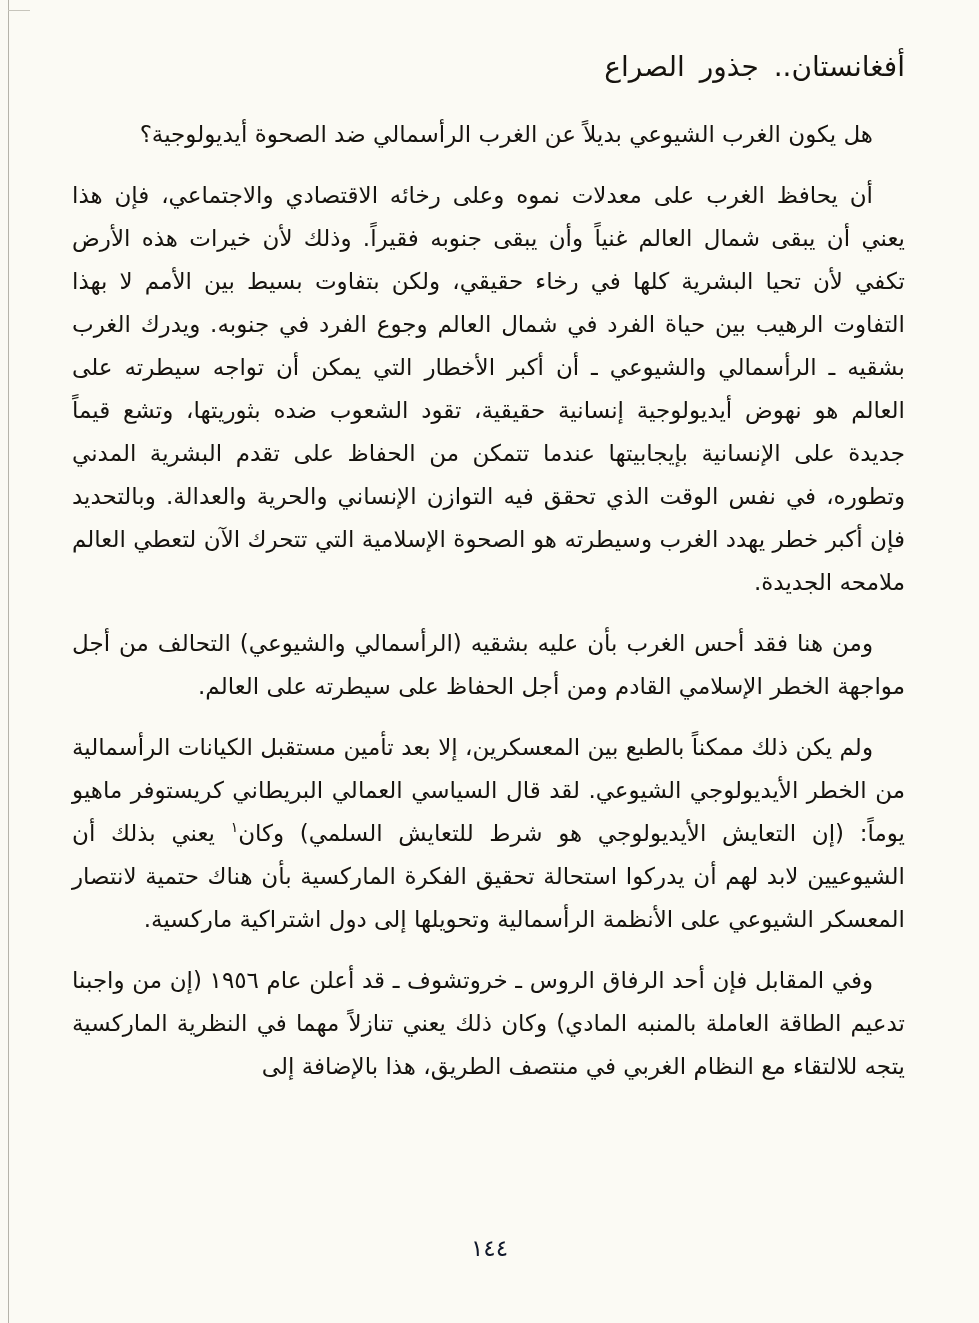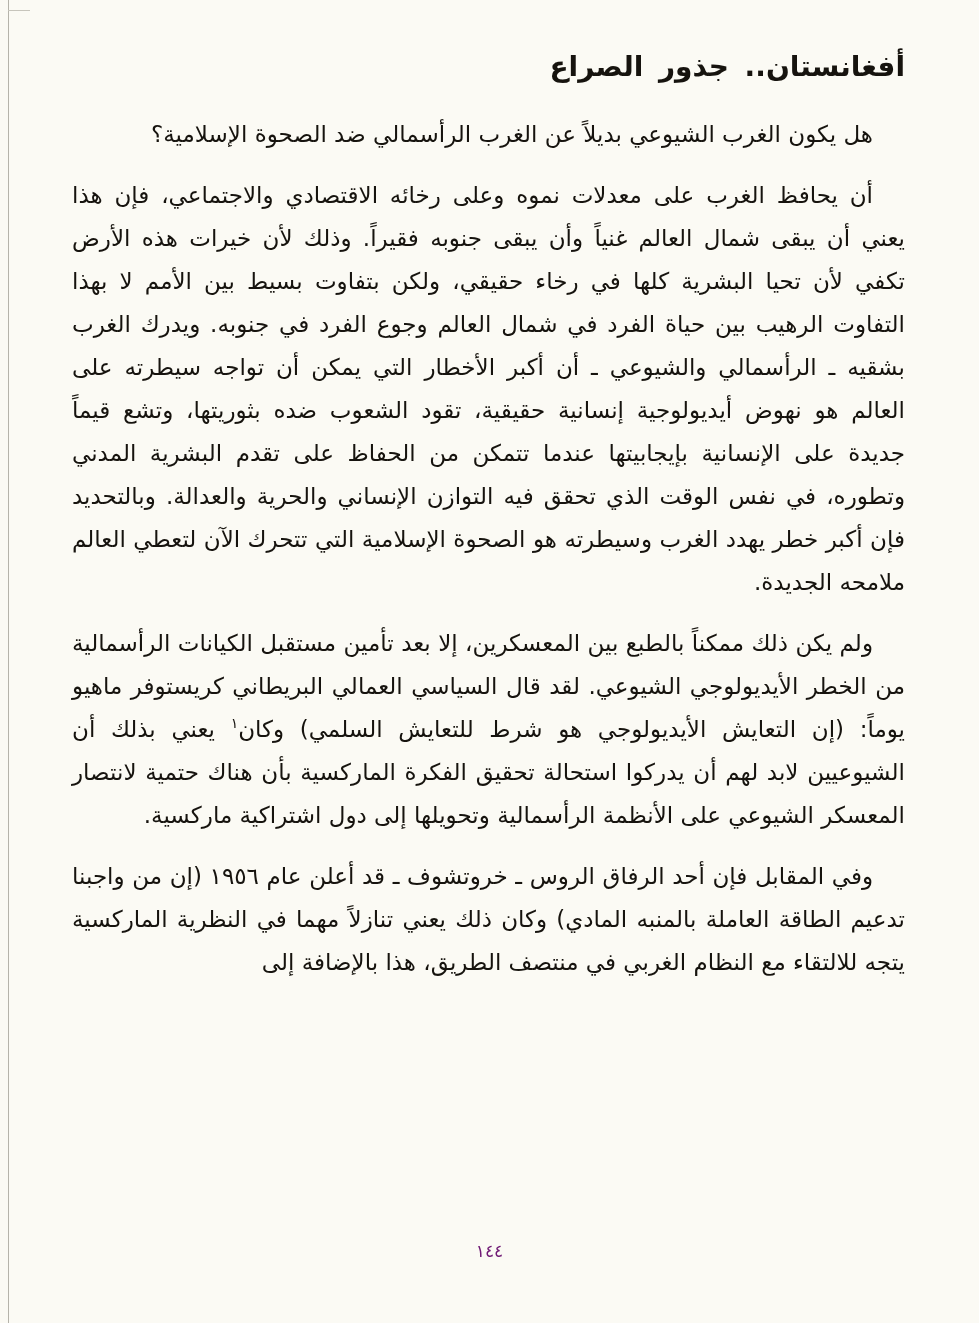--- a/index.html
+++ b/index.html
@@ -38,21 +38,21 @@
     position: absolute;
     top: 50px;
     right: 74px;
     left: 72px;
     direction: rtl;
     text-align: right;
   }
   h1.chapter-title {
     margin: 0 0 30px 0;
     font-size: 28px;
-    font-weight: bold;
+    font-weight: normal;
     letter-spacing: 0;
     word-spacing: 6px;
     text-align: right;
   }
   p.para {
     margin: 0 0 18px 0;
     font-size: 23px;
     line-height: 43px;
     text-align: justify;
     text-indent: 32px;
@@ -65,40 +65,41 @@
     font-size: 14px;
     line-height: 0;
     vertical-align: super;
   }
   .page-number {
     position: absolute;
     bottom: 62px;
     left: 0;
     right: 0;
     text-align: center;
-    font-size: 17px;
-    color: #701a75;
+    font-size: 23px;
+    color: #0f172a;
   }
 </style>
 </head>
 <body>
 
 <div class="page">
 
   <div class="scan-edge-left"></div>
   <div class="scan-edge-top"></div>
 
   <div class="content">
 
     <h1 class="chapter-title">أفغانستان..  جذور الصراع</h1>
 
-    <p class="para">هل يكون الغرب الشيوعي بديلاً عن الغرب الرأسمالي ضد الصحوة الإسلامية؟</p>
+    <p class="para">هل يكون الغرب الشيوعي بديلاً عن الغرب الرأسمالي ضد الصحوة أيديولوجية؟</p>
 
     <p class="para">أن يحافظ الغرب على معدلات نموه وعلى رخائه الاقتصادي والاجتماعي، فإن هذا يعني أن يبقى شمال العالم غنياً وأن يبقى جنوبه فقيراً. وذلك لأن خيرات هذه الأرض تكفي لأن تحيا البشرية كلها في رخاء حقيقي، ولكن بتفاوت بسيط بين الأمم لا بهذا التفاوت الرهيب بين حياة الفرد في شمال العالم وجوع الفرد في جنوبه. ويدرك الغرب بشقيه ـ الرأسمالي والشيوعي ـ أن أكبر الأخطار التي يمكن أن تواجه سيطرته على العالم هو نهوض أيديولوجية إنسانية حقيقية، تقود الشعوب ضده بثوريتها، وتشع قيماً جديدة على الإنسانية بإيجابيتها عندما تتمكن من الحفاظ على تقدم البشرية المدني وتطوره، في نفس الوقت الذي تحقق فيه التوازن الإنساني والحرية والعدالة. وبالتحديد فإن أكبر خطر يهدد الغرب وسيطرته هو الصحوة الإسلامية التي تتحرك الآن لتعطي العالم ملامحه الجديدة.</p>
 
+    <p class="para">ومن هنا فقد أحس الغرب بأن عليه بشقيه (الرأسمالي والشيوعي) التحالف من أجل مواجهة الخطر الإسلامي القادم ومن أجل الحفاظ على سيطرته على العالم.</p>
 
     <p class="para"><span>ولم يكن ذلك ممكناً بالطبع بين المعسكرين، إلا بعد تأمين مستقبل الكيانات الرأسمالية من الخطر الأيديولوجي الشيوعي. لقد قال السياسي العمالي البريطاني كريستوفر ماهيو يوماً: (إن التعايش الأيديولوجي هو شرط للتعايش السلمي) وكان</span><sup class="footnote-mark">١</sup>
       <span>يعني بذلك أن الشيوعيين لابد لهم أن يدركوا استحالة تحقيق الفكرة الماركسية بأن هناك حتمية لانتصار المعسكر الشيوعي على الأنظمة الرأسمالية وتحويلها إلى دول اشتراكية ماركسية.</span></p>
 
     <p class="para">وفي المقابل فإن أحد الرفاق الروس ـ خروتشوف ـ قد أعلن عام ١٩٥٦ (إن من واجبنا تدعيم الطاقة العاملة بالمنبه المادي) وكان ذلك يعني تنازلاً مهما في النظرية الماركسية يتجه للالتقاء مع النظام الغربي في منتصف الطريق، هذا بالإضافة إلى</p>
 
   </div>
 
   <div class="page-number">١٤٤</div>
 

